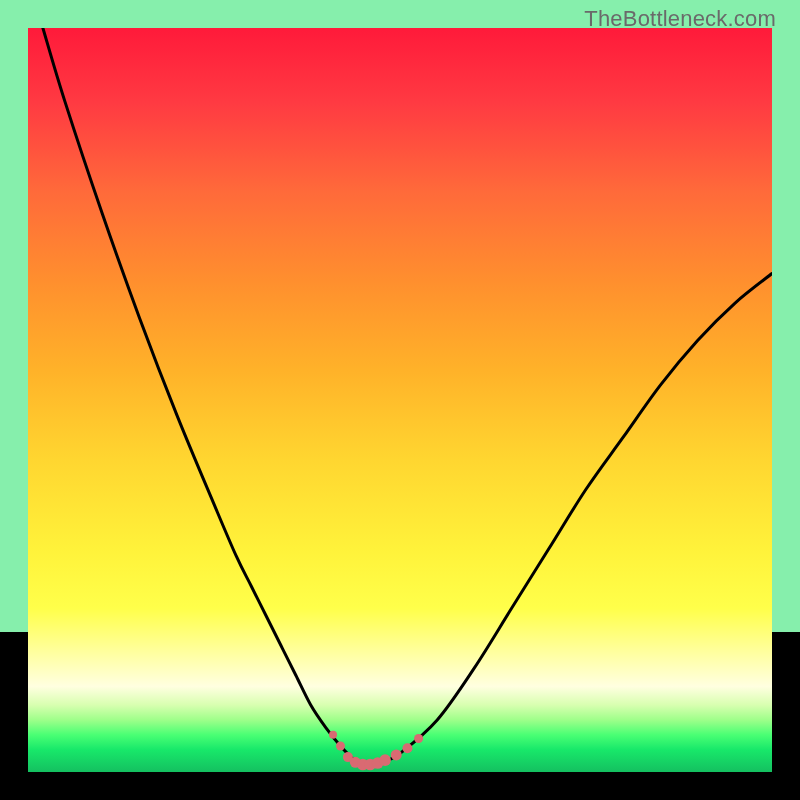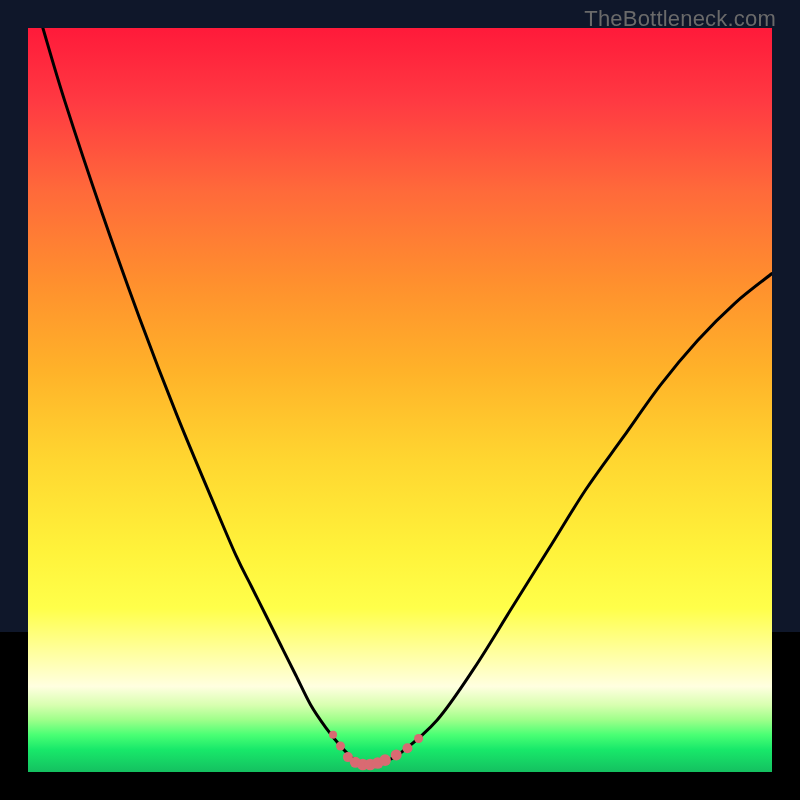--- a/index.html
+++ b/index.html
@@ -8,21 +8,21 @@
     width: 800px;
     height: 800px;
     background: #000;
     overflow: hidden;
     font-family: Arial, Helvetica, sans-serif;
   }
   .stage {
     position: relative;
     width: 800px;
     height: 632px;
-    background: #0f172a;
+    background: #86efac;
   }
   .plot-area {
     position: absolute;
     left: 28px;
     top: 28px;
     width: 744px;
     height: 744px;
     overflow: hidden;
   }
   .gradient {

